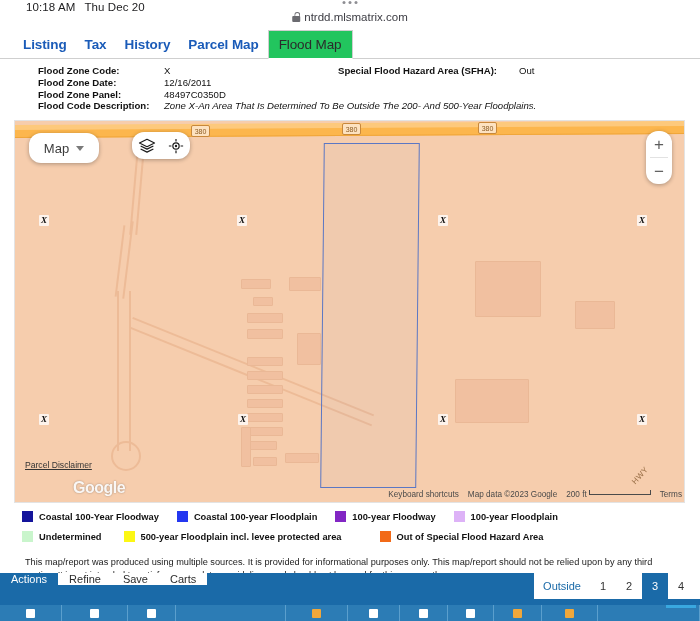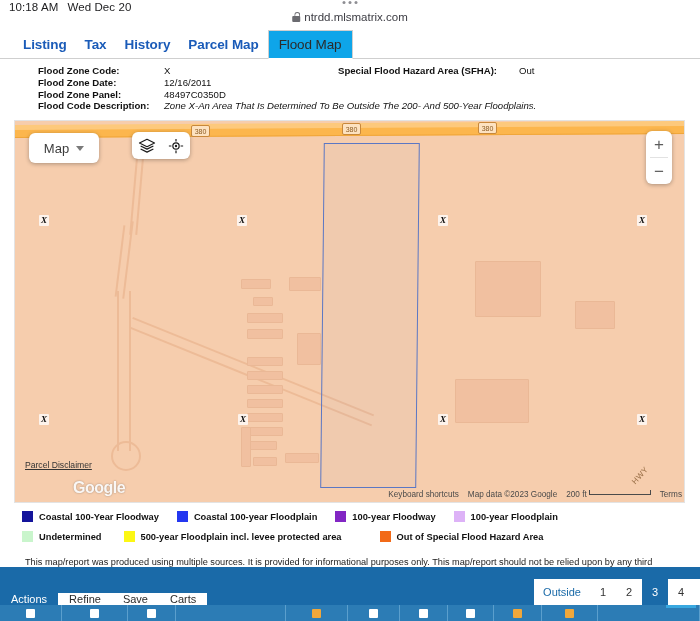--- a/index.html
+++ b/index.html
@@ -16,21 +16,21 @@
   .statusbar {
     height: 30px;
     background: #ffffff;
     position: relative;
     display: flex;
     align-items: flex-start;
     padding: 1px 0 0 0;
   }
   .sb-left {
     display: flex; align-items: center; gap: 9px;
-    font-size: 11.5px; color: #1c1c1e; padding-left: 9px;
+    font-size: 11.5px; color: #1c1c1e; padding-left: 26px;
     font-weight: 400;
   }
   .sb-time { letter-spacing: 0.1px; }
   .sb-date { letter-spacing: 0.1px; }
   .sb-dots {
     position: absolute; left: 50%; transform: translateX(-50%);
     top: 1px;
     display: flex; gap: 3px;
   }
   .sb-dots i {
@@ -71,21 +71,21 @@
     color: #1a5bb8;
     font-weight: 700;
     cursor: pointer;
     white-space: nowrap;
     background: transparent;
     border: none;
     letter-spacing: -0.1px;
   }
   .tab.active {
     color: #2b2b2b;
-    background: #0ea5e9;
+    background: #22c55e;
     border-left: 1px solid #cfcfcf;
     border-right: 1px solid #cfcfcf;
     border-top: 1px solid #cfcfcf;
     border-bottom: 1px solid #ffffff;
     margin-bottom: -1px;
     font-weight: 400;
     padding: 0 10px;
   }
   .tab.disabled {
     color: #9a9a9a;
@@ -187,21 +187,21 @@
     padding: 0px 2px;
     border-radius: 1px;
     line-height: 11px;
   }
 
   
   .map-btn {
     position: absolute;
     background: #ffffff;
     box-shadow: 0 1px 4px rgba(0,0,0,0.3);
-    border-radius: 6px;
+    border-radius: 12px;
     cursor: pointer;
   }
   .map-type-btn {
     left: 14px; top: 12px;
     width: 70px; height: 30px;
     display: flex; align-items: center; justify-content: center;
     gap: 7px;
     font-size: 13px; color: #3c3c3c;
   }
   .caret-dn {
@@ -284,23 +284,23 @@
     padding: 2px 26px 0 25px;
     font-size: 9.2px;
     color: #1b1b1b;
     line-height: 12.6px;
   }
 
   
   .actionbar {
     position: absolute;
     left: 0; bottom: 16px; width: 700px;
-    height: 38px;
+    height: 32px;
     background: #1a6aa8;
-    display: flex; align-items: flex-end;
+    display: flex; align-items: flex-start;
   }
   .ab-tabs { display: flex; align-items: stretch; }
   .ab-tab {
     display: flex; align-items: center;
     padding: 0 11px;
     font-size: 11px;
     color: #2b2b2b;
     background: #ffffff;
     cursor: pointer;
   }
@@ -347,21 +347,21 @@
     position: absolute; right: 4px; top: 0; width: 30px; height: 3px;
     background: #39a8e0;
   }
 </style>
 </head>
 <body>
 
 <div class="statusbar">
   <div class="sb-left">
     <span class="sb-time">10:18 AM</span>
-    <span class="sb-date">Wed Dec 20</span>
+    <span class="sb-date">Thu Dec 20</span>
   </div>
   <div class="sb-dots">
       <i></i>
       <i></i>
       <i></i>
     </div>
   <div class="urlbar">
     <span class="lock-ico"></span>
     <span>ntrdd.mlsmatrix.com</span>
   </div>

